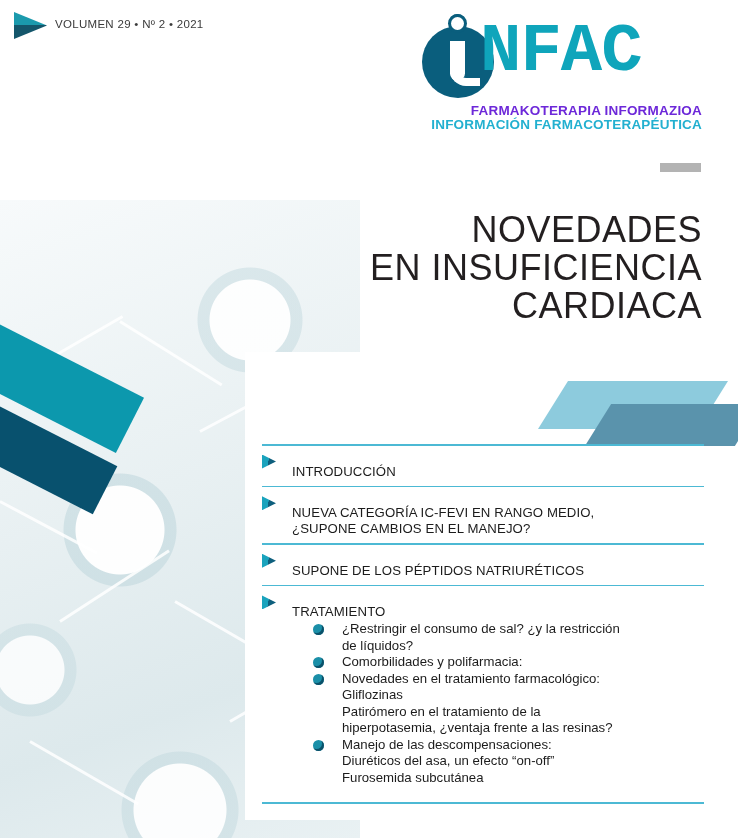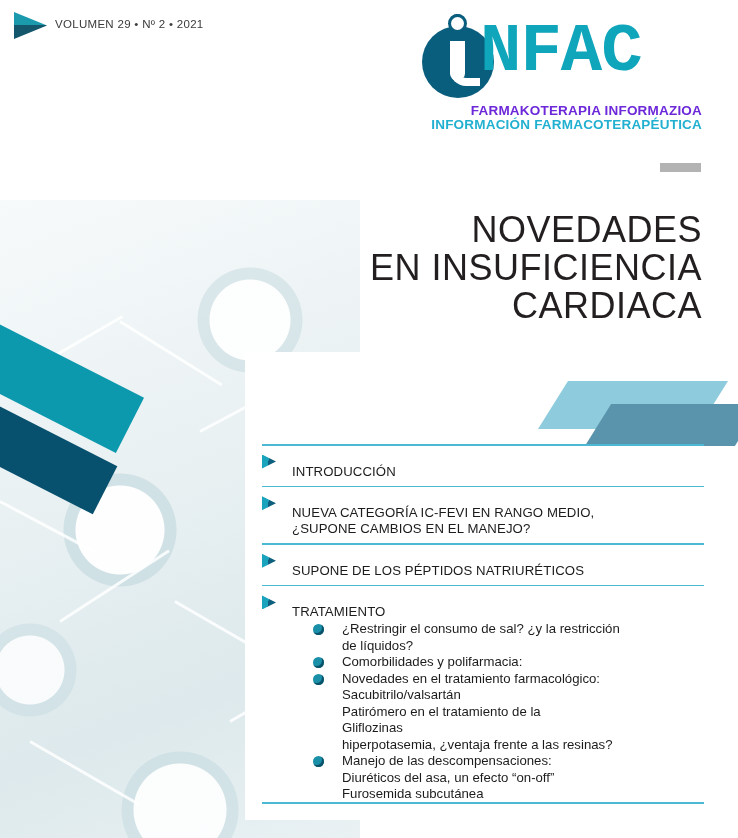--- a/index.html
+++ b/index.html
@@ -337,21 +337,21 @@
           <span class="toc-arrow"></span>
           <div class="toc-heading">SUPONE DE LOS PÉPTIDOS NATRIURÉTICOS</div>
         </div>
         <div class="toc-rule"></div>
         <div class="toc-entry">
           <span class="toc-arrow"></span>
           <div class="toc-heading">TRATAMIENTO</div>
           <ul class="sub-list">
             <li class="sub-item"><span class="sub-bullet"></span><span>¿Restringir el consumo de sal? ¿y la restricción</span><span class="sub-sub">de líquidos?</span></li>
             <li class="sub-item"><span class="sub-bullet"></span><span>Comorbilidades y polifarmacia:</span></li>
-            <li class="sub-item"><span class="sub-bullet"></span><span>Novedades en el tratamiento farmacológico:</span><span class="sub-sub">Sacubitrilo/valsartán</span><span class="sub-sub">Patirómero en el tratamiento de la</span><span class="sub-sub">Gliflozinas</span><span class="sub-sub">hiperpotasemia, ¿ventaja frente a las resinas?</span></li>
+            <li class="sub-item"><span class="sub-bullet"></span><span>Novedades en el tratamiento farmacológico:</span><span class="sub-sub">Gliflozinas</span><span class="sub-sub">Patirómero en el tratamiento de la</span><span class="sub-sub">hiperpotasemia, ¿ventaja frente a las resinas?</span></li>
             <li class="sub-item"><span class="sub-bullet"></span><span>Manejo de las descompensaciones:</span><span class="sub-sub">Diuréticos del asa, un efecto “on-off”</span><span class="sub-sub">Furosemida subcutánea</span></li>
           </ul>
         </div>
       </div>
   </div>
   <div class="toc-bottom-rule"></div>
 
 </div>
 
 </body></html>

